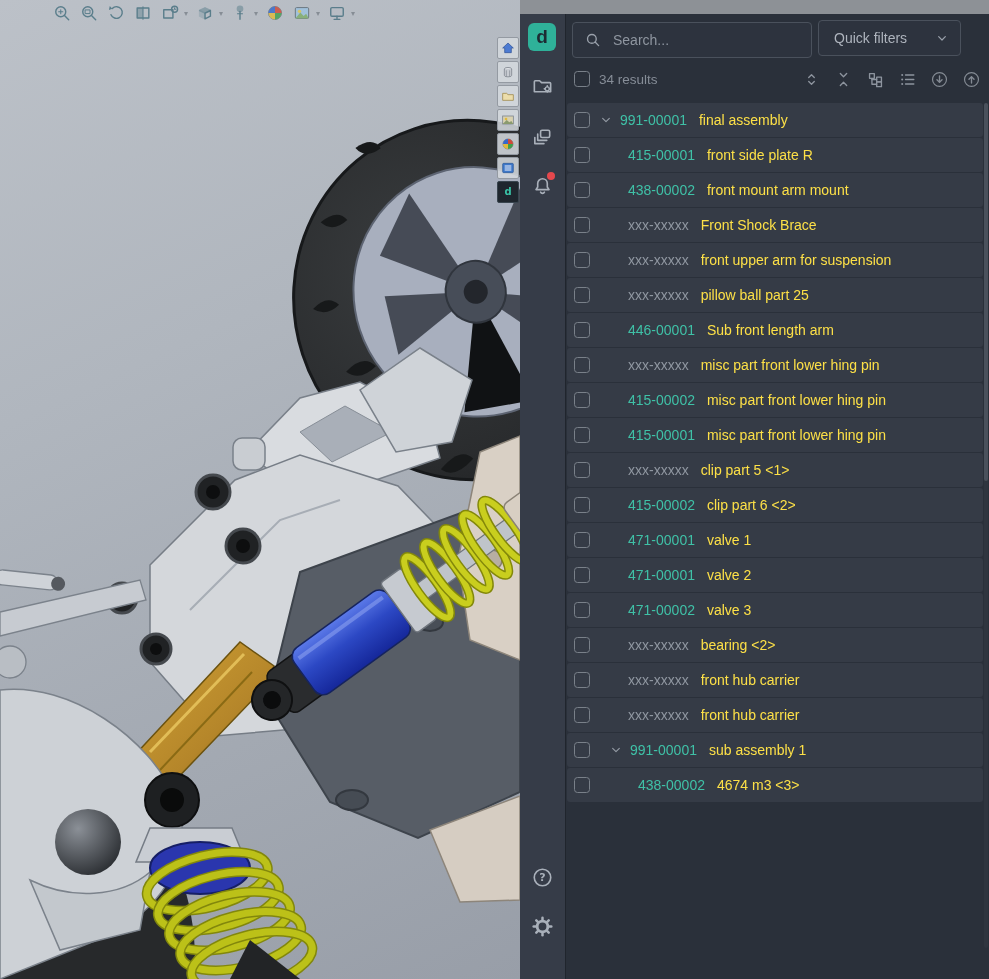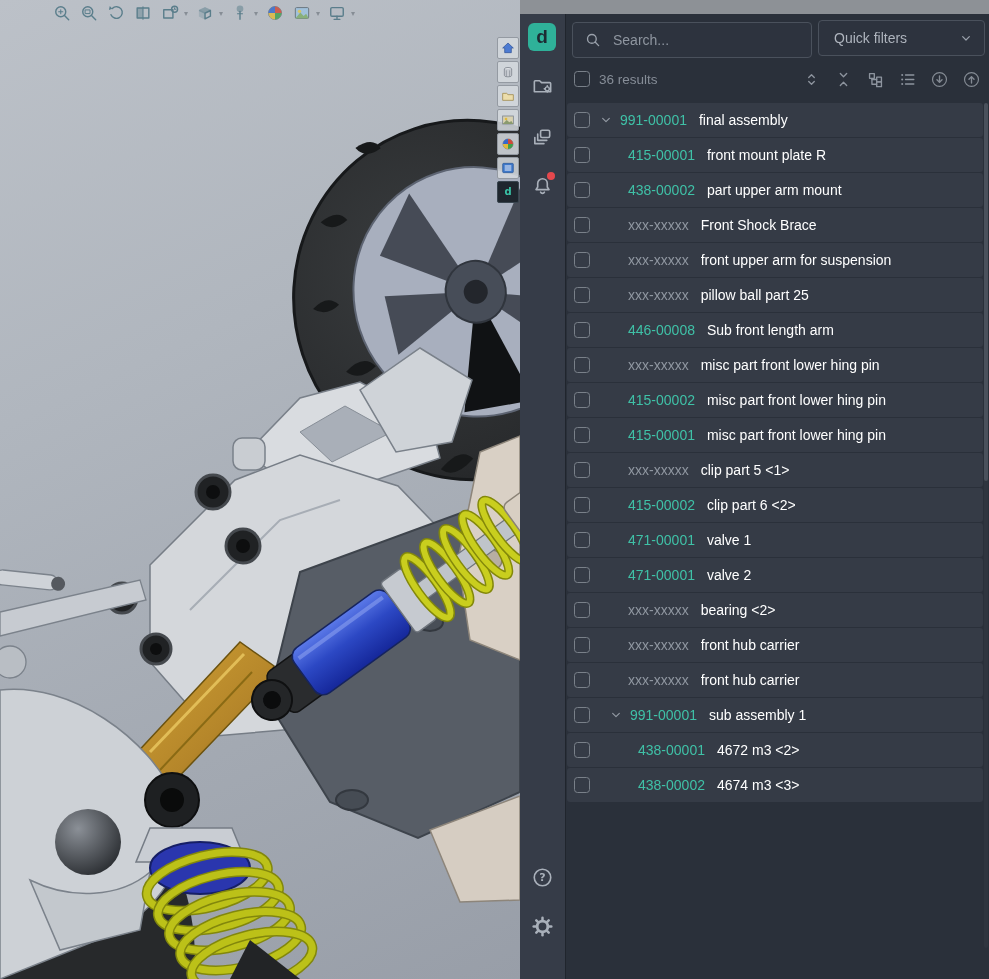--- a/index.html
+++ b/index.html
@@ -26,21 +26,21 @@
   .side-ic{position:absolute;left:11px;width:23px;height:23px;color:#a9b0ba;cursor:pointer;}
   .side-ic svg{width:23px;height:23px;display:block;}
   .dot{position:absolute;right:-1px;top:-2px;width:8px;height:8px;border-radius:50%;}
   
   .search{position:absolute;left:6px;top:8px;width:240px;height:36px;box-sizing:border-box;
     background:#2d333e;border:1px solid #4a515c;border-radius:4px;display:flex;align-items:center;cursor:text;}
   .search svg{width:18px;height:18px;margin:0 9px 0 11px;color:#9aa1ab;flex:none;}
   .search input{background:transparent;border:none;outline:none;color:#cfd4db;font-size:14px;
     font-family:"Liberation Sans",sans-serif;width:100%;}
   .search input::placeholder{color:#8f96a0;}
-  .qfilters{position:absolute;left:252px;top:6px;width:167px;height:36px;box-sizing:border-box;
+  .qfilters{position:absolute;left:252px;top:6px;width:143px;height:36px;box-sizing:border-box;
     background:#2d333e;border:1px solid #4a515c;border-radius:4px;display:flex;align-items:center;
     justify-content:space-between;padding:0 10px 0 15px;cursor:pointer;}
   .qfilters .lbl{color:#aeb4bd;font-size:14px;}
   .qfilters svg{width:16px;height:16px;color:#9aa1ab;}
   
   .rbar{position:absolute;left:0;top:46px;width:100%;height:38px;display:flex;align-items:center;}
   .cb{width:16px;height:16px;border:1.5px solid #798089;border-radius:3.5px;box-sizing:border-box;
     background:transparent;flex:none;cursor:pointer;}
   .rbar .cb{margin-left:8px;}
   .rcount{color:#868d97;font-size:13.5px;margin-left:9px;flex:1;}
@@ -49,21 +49,21 @@
   .ricons svg{width:19px;height:19px;}
   
   .list{position:absolute;left:1px;top:89px;right:0;bottom:0;}
   .row{height:34px;margin-bottom:1px;background:#353b46;border-radius:3px;width:calc(100% - 6px);
     display:flex;align-items:center;font-size:14px;cursor:pointer;}
   .row .cb{margin-left:7px;}
   .ind{flex:none;display:block;height:1px;}
   .tchev{width:16px;height:16px;color:#949ba5;margin-right:6px;flex:none;cursor:pointer;}
   .num{color:#8f96a0;margin-right:12px;white-space:nowrap;}
   .num.link{color:#3fc1a7;}
-  .nm{color:#ffffff;white-space:nowrap;overflow:hidden;}
+  .nm{color:#fde047;white-space:nowrap;overflow:hidden;}
   .sbar{position:absolute;right:1px;top:89px;width:4px;height:845px;background:#2f353f;border-radius:2px;}
   .sthumb{position:absolute;left:0;top:0;width:4px;height:378px;background:#4a515c;border-radius:2px;cursor:grab;}
 </style>
 </head>
 <body>
 
 <div class="viewport">
   <svg width="520" height="979" viewBox="0 0 520 979" style="position:absolute;left:0;top:0;">
     <defs>
       <radialGradient id="gTire" cx="40%" cy="38%" r="75%">
@@ -377,21 +377,21 @@
         <input type="text" placeholder="Search..." style="">
       </div>
       <div class="qfilters">
         <span class="lbl">Quick filters</span>
         <svg viewBox="0 0 24 24" fill="none" stroke="currentColor" stroke-width="1.8" stroke-linecap="round" stroke-linejoin="round">
           <path d="M7,10 L12,15 L17,10"></path>
         </svg>
       </div>
       <div class="rbar">
         <span class="cb"></span>
-        <span class="rcount">36 results</span>
+        <span class="rcount">34 results</span>
         <span class="ricons" id="ricons">
             <span>
               <svg viewBox="0 0 24 24" fill="none" stroke="currentColor" stroke-width="1.7" stroke-linecap="round" stroke-linejoin="round">
                 <path d="M8.5,9.5 L12,6 L15.5,9.5"></path>
                 <path d="M8.5,14.5 L12,18 L15.5,14.5"></path>
               </svg>
             </span>
             <span>
               <svg viewBox="0 0 24 24" fill="none" stroke="currentColor" stroke-width="1.7" stroke-linecap="round" stroke-linejoin="round">
                 <path d="M8,4.5 L12,8.5 L16,4.5"></path>
@@ -441,27 +441,27 @@
             <span class="tchev"><svg viewBox="0 0 24 24" fill="none" stroke="currentColor" stroke-width="1.7" stroke-linecap="round" stroke-linejoin="round">
                 <path d="M7,9.5 L12,14.5 L17,9.5"></path>
               </svg></span>
             <span class="num link">991-00001</span>
             <span class="nm">final assembly</span>
           </div>
           <div class="row">
             <span class="cb"></span>
             <span class="ind" style="width: 38px;"></span>
             <span class="num link">415-00001</span>
-            <span class="nm">front mount plate R</span>
+            <span class="nm">front side plate R</span>
           </div>
           <div class="row">
             <span class="cb"></span>
             <span class="ind" style="width: 38px;"></span>
             <span class="num link">438-00002</span>
-            <span class="nm">part upper arm mount</span>
+            <span class="nm">front mount arm mount</span>
           </div>
           <div class="row">
             <span class="cb"></span>
             <span class="ind" style="width: 38px;"></span>
             <span class="num">xxx-xxxxx</span>
             <span class="nm">Front Shock Brace</span>
           </div>
           <div class="row">
             <span class="cb"></span>
             <span class="ind" style="width: 38px;"></span>
@@ -470,21 +470,21 @@
           </div>
           <div class="row">
             <span class="cb"></span>
             <span class="ind" style="width: 38px;"></span>
             <span class="num">xxx-xxxxx</span>
             <span class="nm">pillow ball part 25</span>
           </div>
           <div class="row">
             <span class="cb"></span>
             <span class="ind" style="width: 38px;"></span>
-            <span class="num link">446-00008</span>
+            <span class="num link">446-00001</span>
             <span class="nm">Sub front length arm</span>
           </div>
           <div class="row">
             <span class="cb"></span>
             <span class="ind" style="width: 38px;"></span>
             <span class="num">xxx-xxxxx</span>
             <span class="nm">misc part front lower hing pin</span>
           </div>
           <div class="row">
             <span class="cb"></span>
@@ -514,20 +514,26 @@
             <span class="cb"></span>
             <span class="ind" style="width: 38px;"></span>
             <span class="num link">471-00001</span>
             <span class="nm">valve 1</span>
           </div>
           <div class="row">
             <span class="cb"></span>
             <span class="ind" style="width: 38px;"></span>
             <span class="num link">471-00001</span>
             <span class="nm">valve 2</span>
+          </div>
+          <div class="row">
+            <span class="cb"></span>
+            <span class="ind" style="width: 38px;"></span>
+            <span class="num link">471-00002</span>
+            <span class="nm">valve 3</span>
           </div>
           <div class="row">
             <span class="cb"></span>
             <span class="ind" style="width: 38px;"></span>
             <span class="num">xxx-xxxxx</span>
             <span class="nm">bearing &lt;2&gt;</span>
           </div>
           <div class="row">
             <span class="cb"></span>
             <span class="ind" style="width: 38px;"></span>
@@ -545,26 +551,20 @@
             <span class="ind" style="width: 18px;"></span>
             <span class="tchev"><svg viewBox="0 0 24 24" fill="none" stroke="currentColor" stroke-width="1.7" stroke-linecap="round" stroke-linejoin="round">
                 <path d="M7,9.5 L12,14.5 L17,9.5"></path>
               </svg></span>
             <span class="num link">991-00001</span>
             <span class="nm">sub assembly 1</span>
           </div>
           <div class="row">
             <span class="cb"></span>
             <span class="ind" style="width: 48px;"></span>
-            <span class="num link">438-00001</span>
-            <span class="nm">4672 m3 &lt;2&gt;</span>
-          </div>
-          <div class="row">
-            <span class="cb"></span>
-            <span class="ind" style="width: 48px;"></span>
             <span class="num link">438-00002</span>
             <span class="nm">4674 m3 &lt;3&gt;</span>
           </div>
         </div>
       <div class="sbar">
         <div class="sthumb"></div>
       </div>
     </div>
   </div>
 </div>

